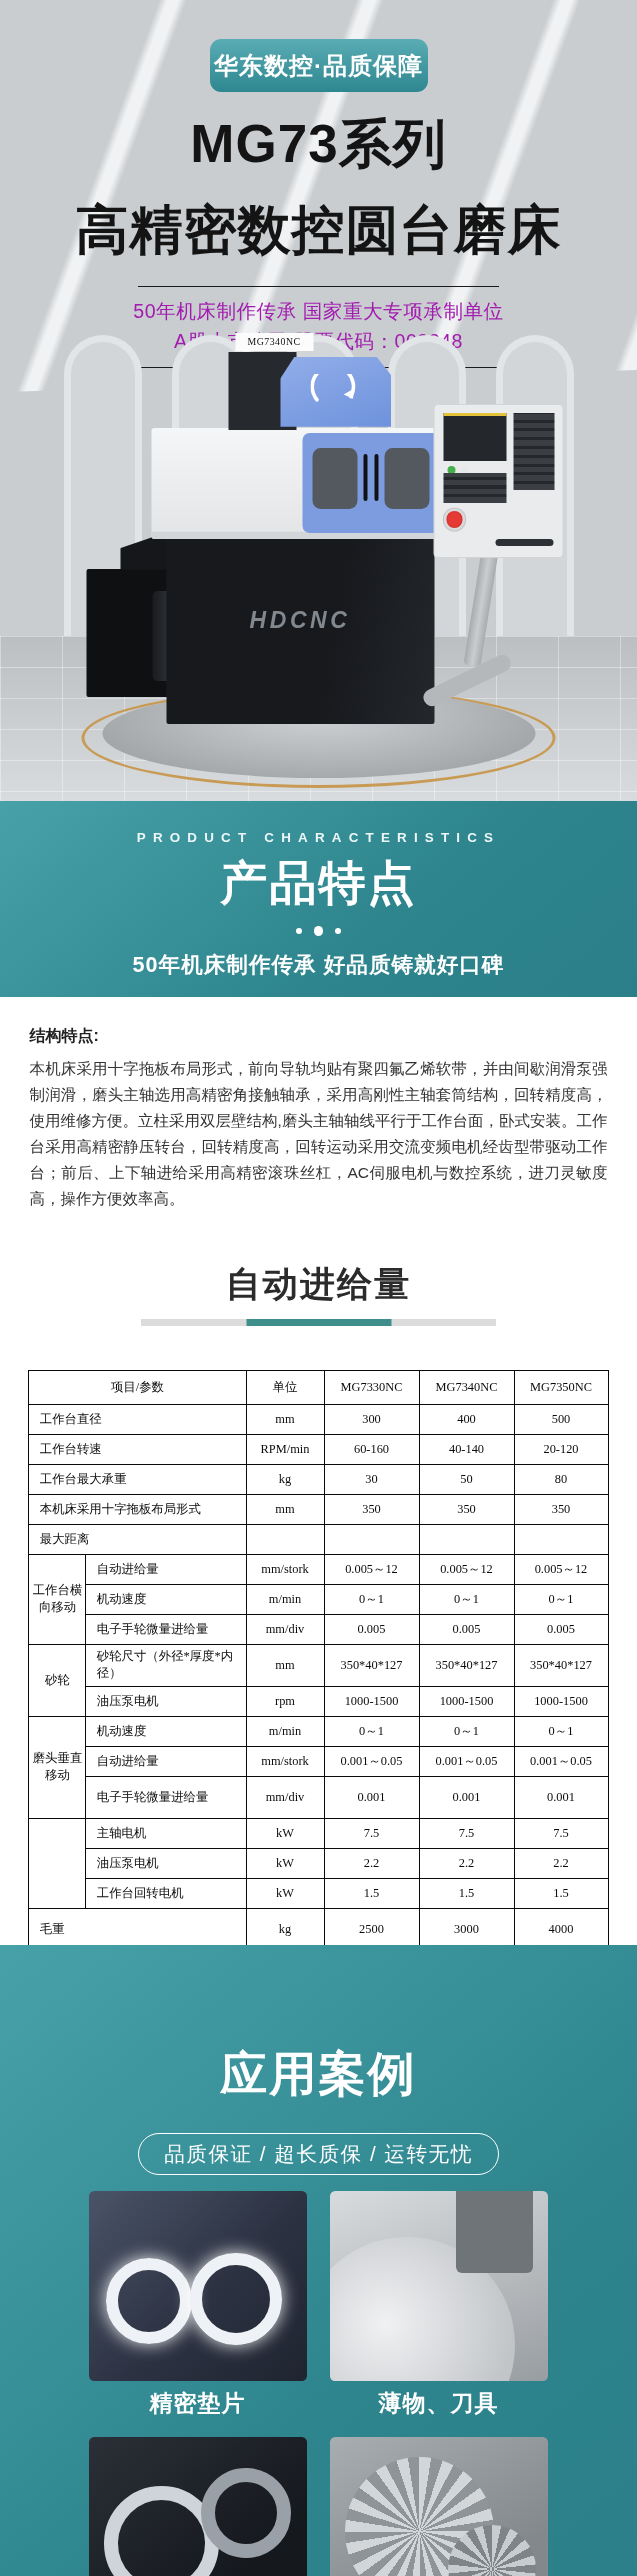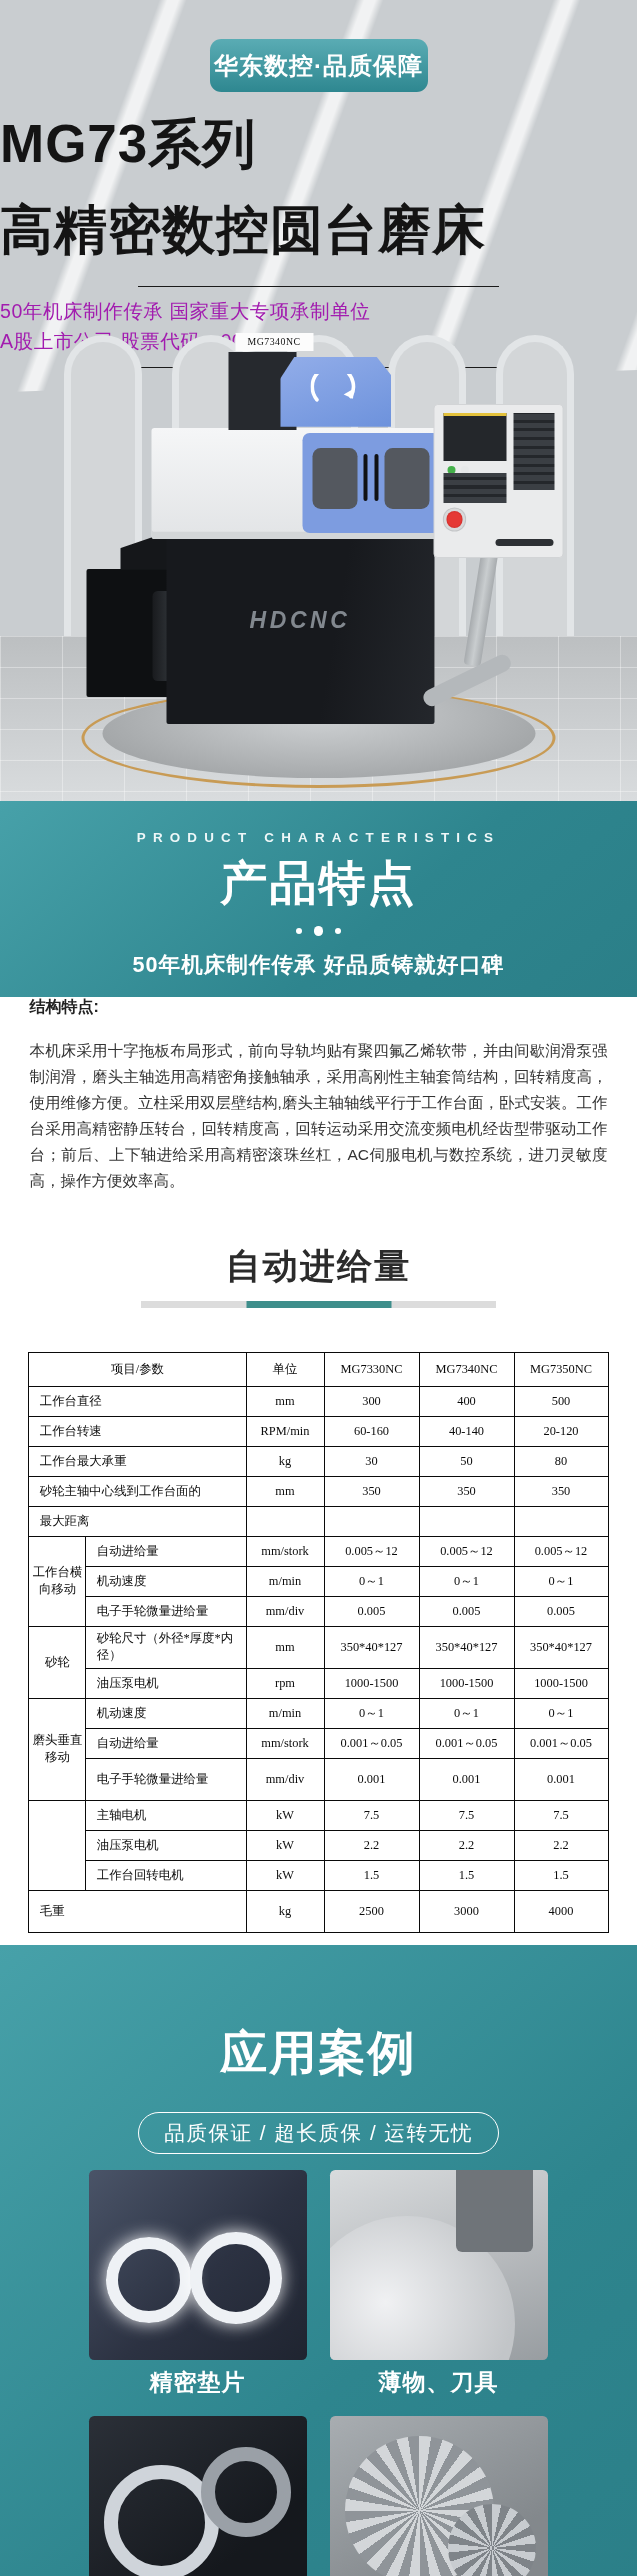--- a/index.html
+++ b/index.html
@@ -5,21 +5,21 @@
   * { margin:0; padding:0; box-sizing:border-box; }
   html,body { background:#ffffff; }
   body { font-family:"Liberation Sans", sans-serif; width:637px; margin:0 auto; }
   .page { width:637px; height:3206px; overflow:hidden; position:relative; background:#fff; }
 
   
   .hero { position:relative; width:100%; height:801px; background:#c9cdd0; overflow:hidden; }
   .streaks { position:absolute; top:-41px; left:-103px; right:-103px; height:422px;
     background:repeating-linear-gradient(112deg, rgba(255,255,255,0) 0 77px, rgba(255,255,255,.75) 85px 95px, rgba(255,255,255,0) 103px 185px);
     transform:rotate(-2deg); }
-  .hero-inner { position:relative; text-align:left; }
+  .hero-inner { position:relative; text-align:center; }
   .hero-badge { display:flex; align-items:center; justify-content:center; width:218px; height:53px; margin:39px auto 0;
     border-radius:11.3px; background:linear-gradient(180deg,#5aacb4,#2e8790); color:#fff; font-size:24px; font-weight:bold; letter-spacing:1px; }
   .hero-title { margin-top:9.3px; color:#141414; font-size:53px; font-weight:800; line-height:1.62; letter-spacing:1px; }
   .hero-rule { width:361px; margin:13.4px auto 0; border-top:1.5px solid #1a1a1a; }
   .hero-rule.b { margin-top:10.3px; }
   .hero-sub { color:#a21caf; font-size:19.6px; line-height:1.55; margin-top:8.2px; letter-spacing:0.5px; }
 
   
   .stage { position:absolute; left:0; right:0; bottom:0; height:466px; }
   .arches { position:absolute; top:0; left:50%; transform:translateX(-50%); display:flex; gap:30px; height:309px; }
@@ -76,38 +76,38 @@
   .eyebrow { padding-top:29px; font-size:13.4px; letter-spacing:7.2px; font-weight:bold; color:#eef7f8; }
   .section-title-lg { margin-top:7.2px; font-size:47px; font-weight:800; letter-spacing:2.1px; }
   .dots { margin-top:11.3px; }
   .dots span { display:inline-block; width:6.2px; height:6.2px; border-radius:50%; background:#fff; margin:0 5.7px; vertical-align:middle; }
   .dots .big { width:9.8px; height:9.8px; }
   .tagline { margin-top:9.3px; font-size:21.6px; font-weight:bold; letter-spacing:1px; }
   .features .tagline { margin-top:13.4px; }
 
   
   .mid { height:948px; background:#fff; }
-  .intro { width:578px; margin:0 auto; text-align:left; }
+  .intro { width:578px; margin:0 auto; padding-top:29px; text-align:left; }
   .intro-label { font-size:16px; font-weight:bold; color:#222; }
-  .intro-text { margin-top:20px; font-size:15.5px; color:#333; line-height:26px; text-align:justify; }
+  .intro-text { margin-top:9px; font-size:15.5px; color:#333; line-height:26px; text-align:justify; }
   .specs-title { margin-top:49px; text-align:center; font-size:35px; font-weight:800; color:#2b2b2b; letter-spacing:2.1px; }
   .bar { position:relative; width:355px; height:6.7px; background:#dcdcdc; margin:11.3px auto 0; }
   .bar::after { content:""; position:absolute; left:50%; transform:translateX(-50%); top:0; width:145px; height:100%; background:#3e8e8b; }
   .specs-table { width:579px; margin:44px auto 0; border-collapse:collapse; table-layout:fixed;
     font-family:"Liberation Serif", serif; font-size:12.4px; color:#0c0c0c; }
   .specs-table th, .specs-table td { border:1px solid #0a0a0a; text-align:center; padding:2.1px 5.2px; height:30px; }
   .specs-table thead th { height:34px; font-weight:normal; }
   .specs-table td.lbl { text-align:left; padding-left:10.3px; }
   .specs-table td.group { text-align:center; padding:2.1px 3.1px; }
   .specs-table tr.tall td { height:42px; }
   .specs-table tr.head th:first-child { text-align:center; }
 
   
   .cases { height:673px; }
-  .cases .section-title-lg { padding-top:77px; margin-top:0; }
+  .cases .section-title-lg { padding-top:98px; margin-top:0; }
   .pill { display:inline-block; margin-top:27px; padding:6.2px 25px; border:1.5px solid #fff; border-radius:23px;
     font-size:20.6px; letter-spacing:1.5px; color:#fff; }
   .case-grid { width:460px; margin:15.5px auto 0; display:grid; grid-template-columns:218px 218px; column-gap:23px; row-gap:17.5px; }
   .case-item { text-align:center; }
   .case-art { position:relative; width:218px; height:190px; border-radius:5.2px; overflow:hidden; }
   .case-cap { margin-top:7.2px; font-size:23px; font-weight:bold; color:#fff; letter-spacing:1px; }
   .art0 { background:linear-gradient(135deg,#4a5468 0%, #2c3242 55%, #1f2430 100%); }
   .art0::before, .art0::after { content:""; position:absolute; border-radius:50%; border:12.4px solid #eef1f5; box-shadow:0 0 17.5px rgba(255,255,255,.9); }
   .art0::before { left:17.5px; top:67px; width:62px; height:62px; }
   .art0::after { left:101px; top:62px; width:68px; height:68px; }
@@ -241,21 +241,21 @@
             <td>20-120</td>
           </tr>
           <tr>
             <td class="lbl" colspan="2">工作台最大承重</td>
             <td>kg</td>
             <td>30</td>
             <td>50</td>
             <td>80</td>
           </tr>
           <tr>
-            <td class="lbl" colspan="2">砂轮主轴中心线到工作台面的</td>
+            <td class="lbl" colspan="2">本机床采用十字拖板布局形式</td>
             <td>mm</td>
             <td>350</td>
             <td>350</td>
             <td>350</td>
           </tr>
           <tr>
             <td class="lbl" colspan="2">最大距离</td>
             <td></td>
             <td></td>
             <td></td>

